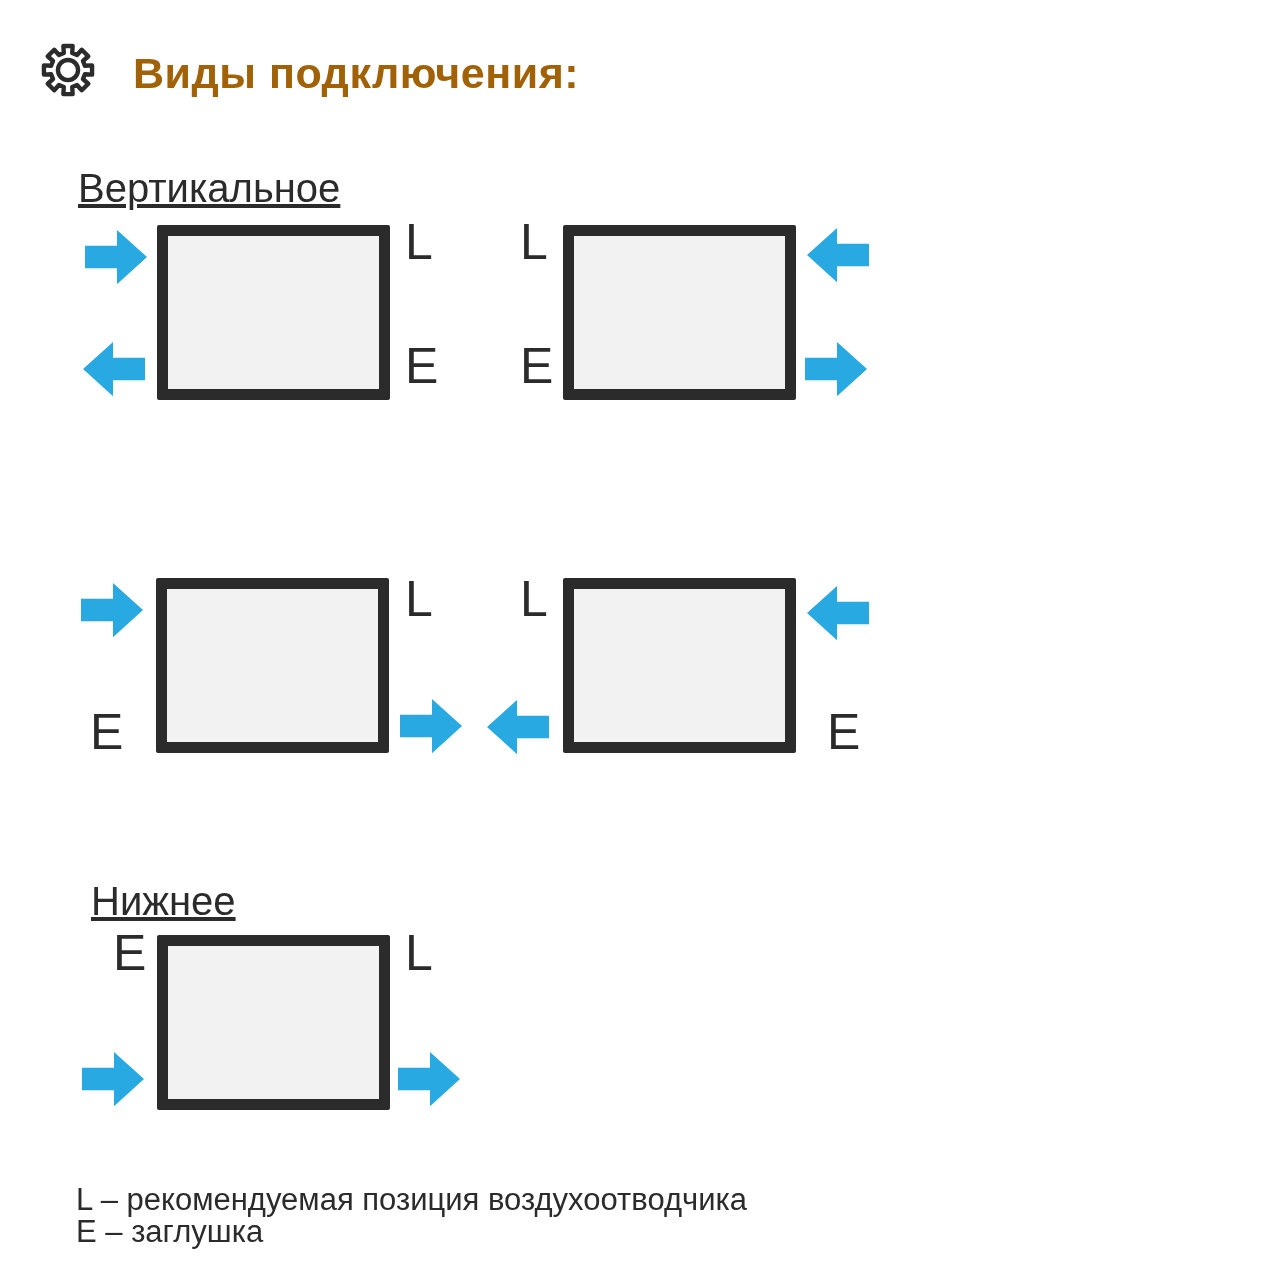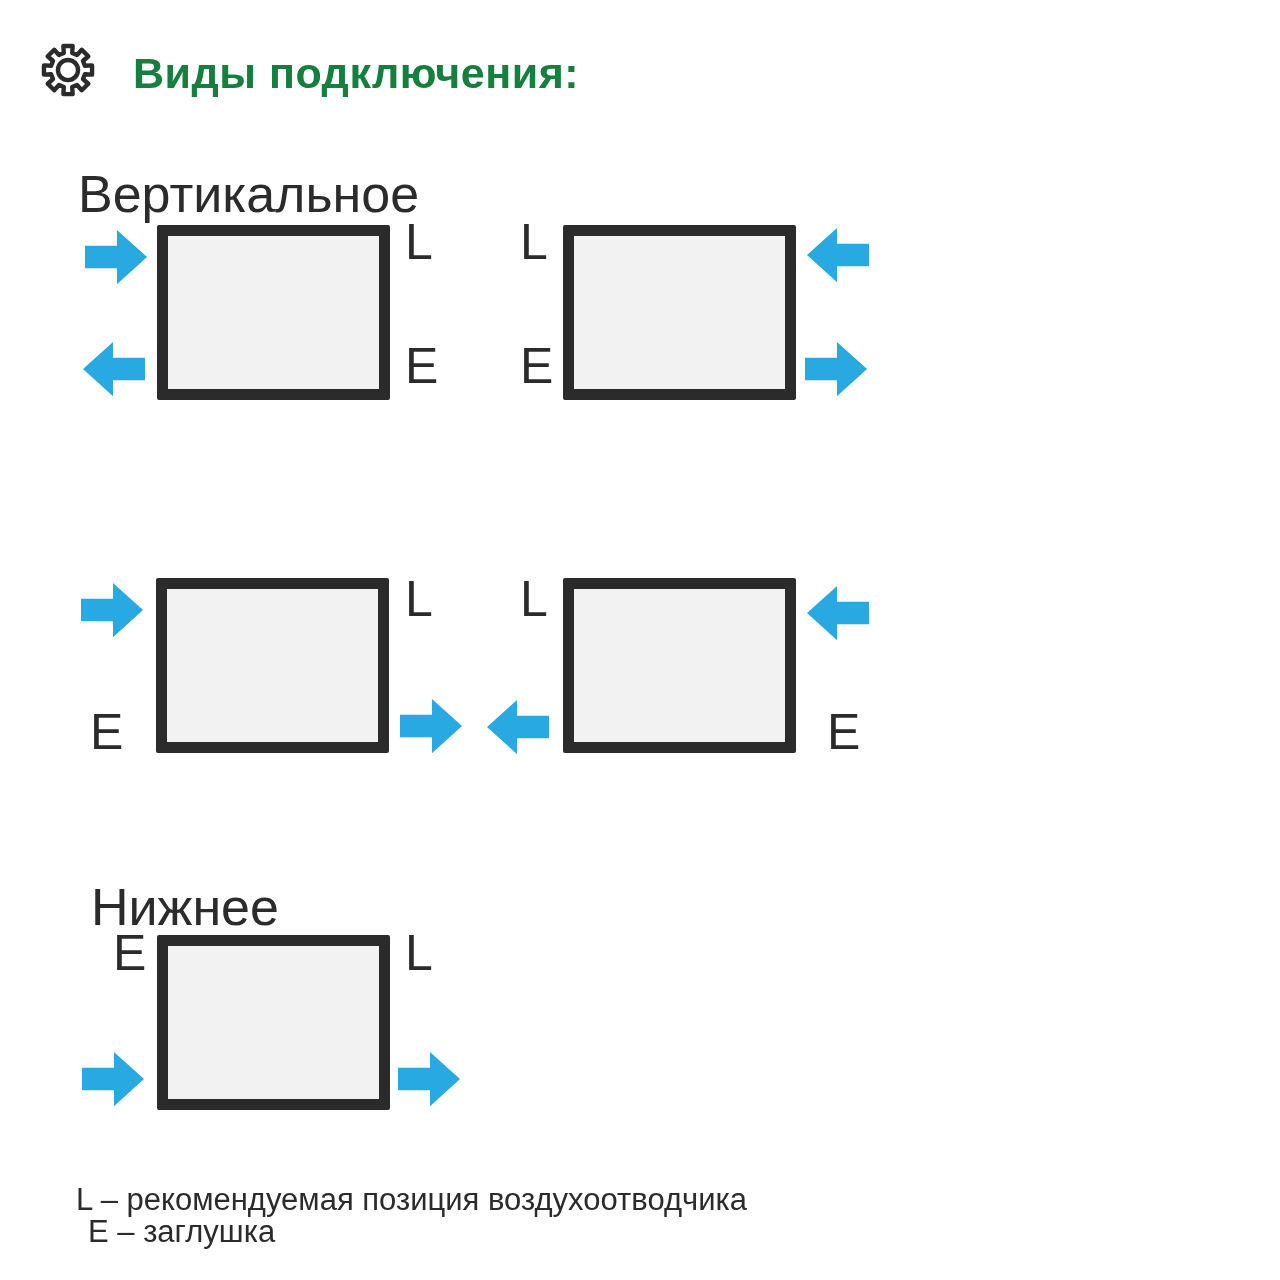--- a/index.html
+++ b/index.html
@@ -16,30 +16,31 @@
     background:var(--bg);
     font-family:"Liberation Sans", sans-serif;
     color:var(--dark);
     overflow:hidden;
   }
   .abs{position:absolute}
   .page-title{
     font-size:43px;
     font-weight:700;
     line-height:1;
-    color:#15803d;
+    color:#a16207;
     letter-spacing:0.5px;
     white-space:nowrap;
   }
   .section-title{
-    font-size:52px;
+    font-size:40px;
     font-weight:400;
     line-height:1;
     color:var(--dark);
     white-space:nowrap;
+    text-decoration:underline;
   }
   .radiator{
     width:233px;height:175px;
     border:11px solid var(--dark);
     background:var(--radiator-fill);
     border-radius:2px;
   }
   .port-label{
     font-size:50px;
     font-weight:400;
@@ -144,15 +145,15 @@
       <polygon points="0,16.5 33,16.5 33,0 64,28 33,56 33,39.5 0,39.5"></polygon>
       </svg>
   </span>
   <span class="abs arrow" style="left:398px;top:1051px">
     <svg width="62" height="56" viewBox="0 0 64 56">
       <polygon points="0,16.5 33,16.5 33,0 64,28 33,56 33,39.5 0,39.5"></polygon>
       </svg>
   </span>
 
   <div class="abs legend-line" style="left:76px;top:1184px">L – рекомендуемая позиция воздухоотводчика</div>
-  <div class="abs legend-line" style="left:88px;top:1216px">E – заглушка</div>
+  <div class="abs legend-line" style="left:76px;top:1216px">E – заглушка</div>
 
 </div>
 
 </body></html>

